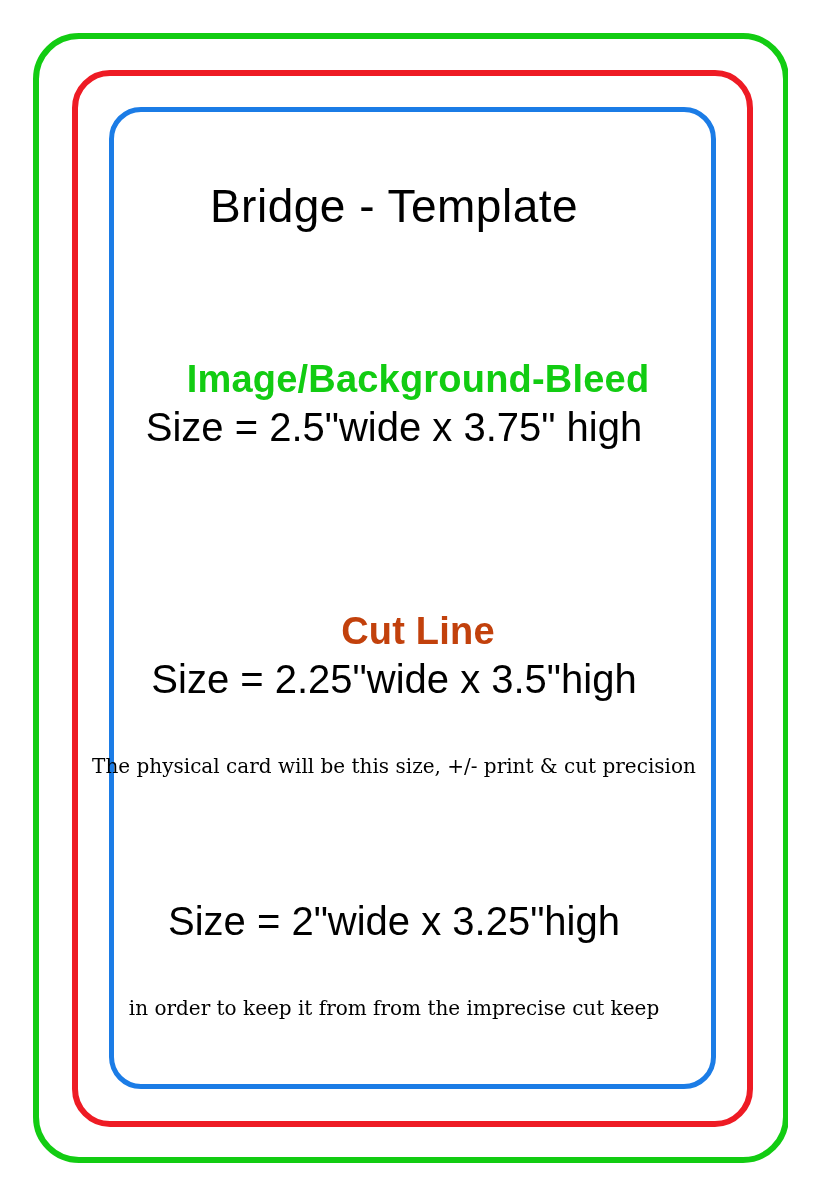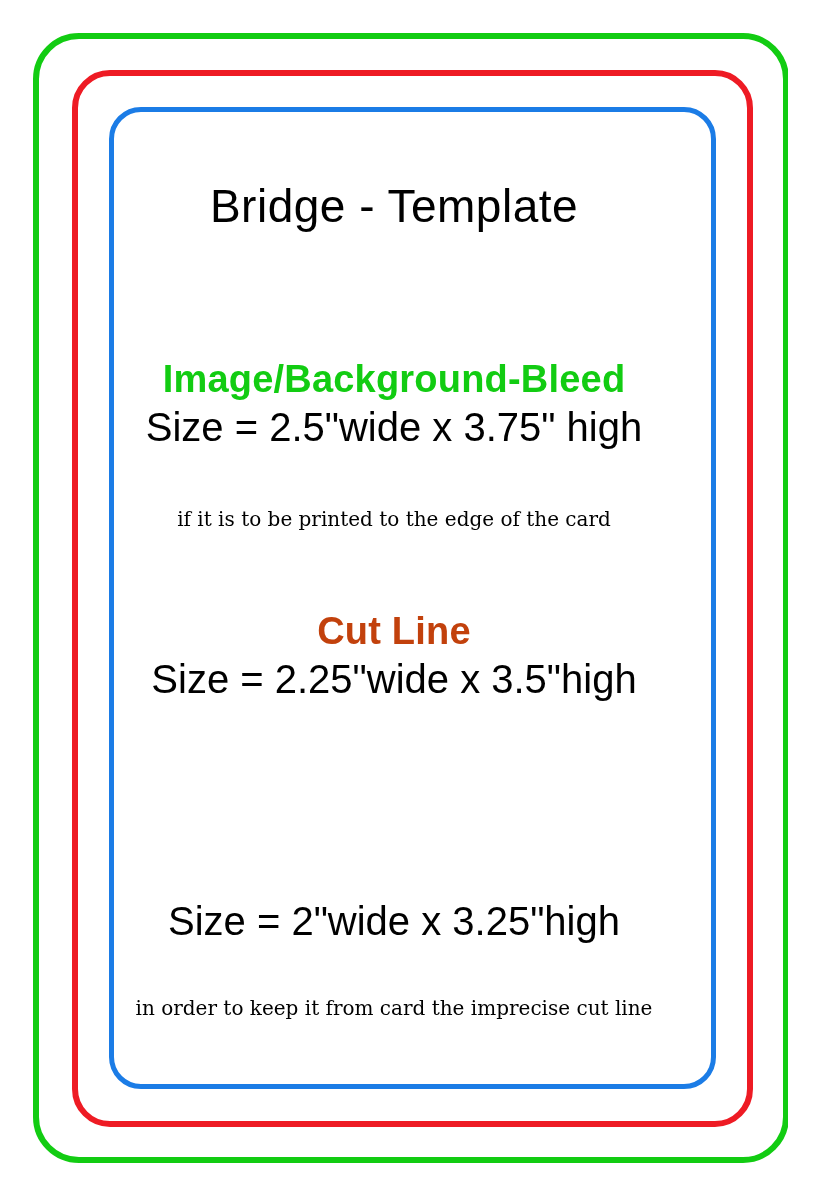--- a/index.html
+++ b/index.html
@@ -52,20 +52,21 @@
     top: 180px;
     font-size: 46px;
     line-height: 52px;
     letter-spacing: 0.5px;
   }
   .heading {
     font-size: 38px;
     line-height: 44px;
     font-weight: 700;
     letter-spacing: 0.2px;
+    margin-left: 24px;
   }
   .sizeline {
     font-size: 40px;
     line-height: 46px;
     font-weight: 400;
   }
   .note {
     font-family: "DejaVu Serif", serif;
     font-size: 20px;
     line-height: 27px;
@@ -87,24 +88,26 @@
 
   <div class="frame bleed" style="border-color: rgb(18, 204, 18);"></div>
   <div class="frame cut" style="border-color: rgb(238, 27, 36);"></div>
   <div class="frame content" style="border-color: rgb(27, 124, 230);"></div>
 
   <div class="txt title">Bridge - Template</div>
 
   <div class="txt heading h-bleed" style="color: rgb(18, 204, 18);">Image/Background-Bleed</div>
   <div class="txt sizeline s-bleed">Size = 2.5"wide x 3.75" high</div>
   <div class="txt note n-bleed">
-    <div>if it is to be printed to the edge of the card</div>
   </div>
 
   <div class="txt heading h-cut" style="color: #c2410c;">Cut Line</div>
   <div class="txt sizeline s-cut">Size = 2.25"wide x 3.5"high</div>
+  <div class="txt note n-cut">
+    <div>The physical card will be this size, +/- print &amp; cut precision</div>
+  </div>
 
   <div class="txt sizeline s-content">Size = 2"wide x 3.25"high</div>
   <div class="txt note n-content">
-    <div>in order to keep it from card the imprecise cut line</div>
+    <div>in order to keep it from from the imprecise cut keep</div>
   </div>
 
 </div>
 
 </body></html>

